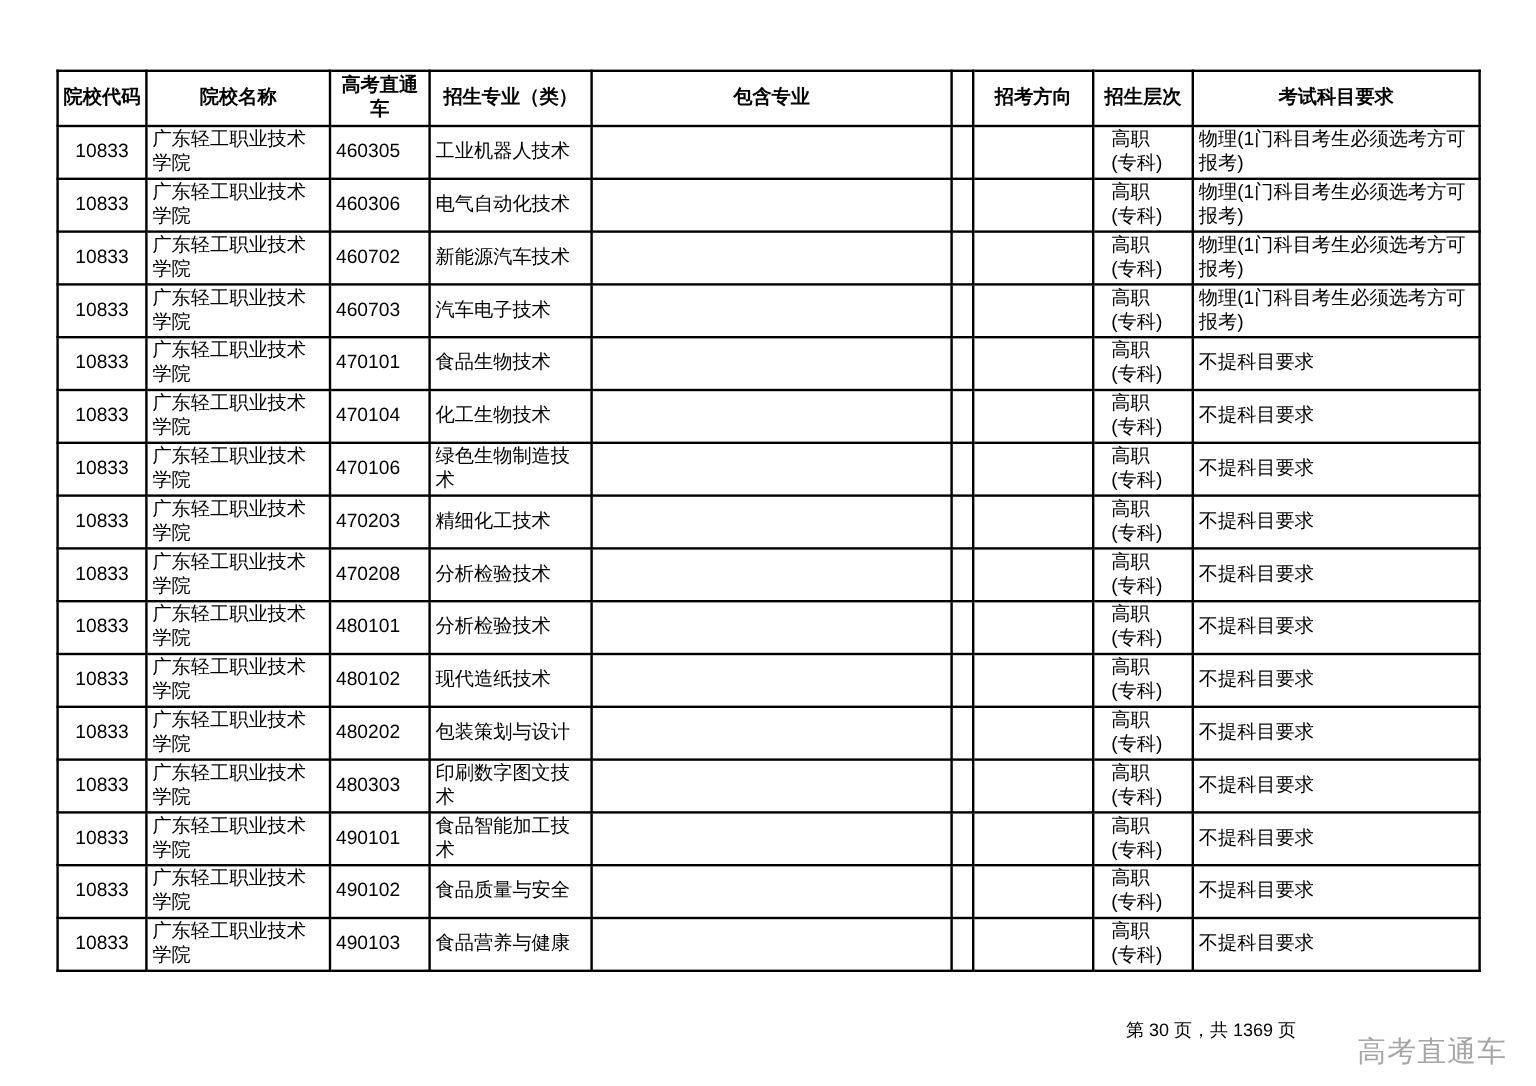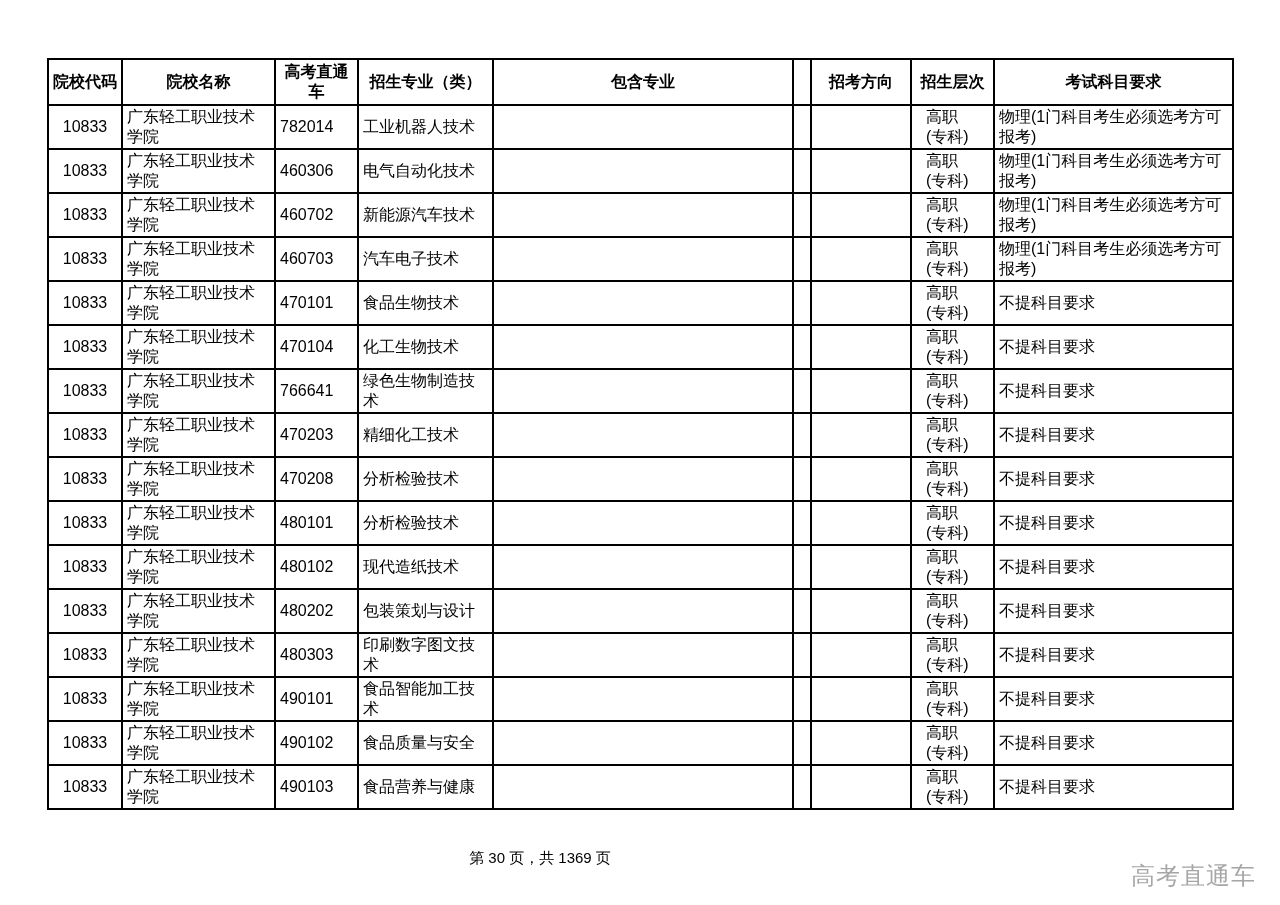--- a/index.html
+++ b/index.html
@@ -52,21 +52,21 @@
     text-align: center;
   }
   .admissions-table td.tight {
     padding: 1px 14px;
   }
   .page-footer {
     position: absolute;
     left: 0;
     top: 849px;
     width: 1080px;
-    text-align: center;
+    text-align: right;
     font-size: 15px;
     color: #000000;
   }
   .watermark {
     position: absolute;
     right: 24px;
     top: 860px;
     font-size: 24px;
     letter-spacing: 1px;
     color: #a6a6a6;
@@ -97,21 +97,21 @@
       <th></th>
       <th>招考方向</th>
       <th>招生层次</th>
       <th>考试科目要求</th>
     </tr>
   </thead>
   <tbody id="table-body">
       <tr>
     <td class="center">10833</td>
     <td>广东轻工职业技术学院</td>
-    <td>782014</td>
+    <td>460305</td>
     <td>工业机器人技术</td>
     <td></td>
     <td class="tight"></td>
     <td></td>
     <td class="tight">高职(专科)</td>
     <td>物理(1门科目考生必须选考方可报考)</td>
   </tr>
       <tr>
     <td class="center">10833</td>
     <td>广东轻工职业技术学院</td>
@@ -163,21 +163,21 @@
     <td>化工生物技术</td>
     <td></td>
     <td class="tight"></td>
     <td></td>
     <td class="tight">高职(专科)</td>
     <td>不提科目要求</td>
   </tr>
       <tr>
     <td class="center">10833</td>
     <td>广东轻工职业技术学院</td>
-    <td>766641</td>
+    <td>470106</td>
     <td>绿色生物制造技术</td>
     <td></td>
     <td class="tight"></td>
     <td></td>
     <td class="tight">高职(专科)</td>
     <td>不提科目要求</td>
   </tr>
       <tr>
     <td class="center">10833</td>
     <td>广东轻工职业技术学院</td>

